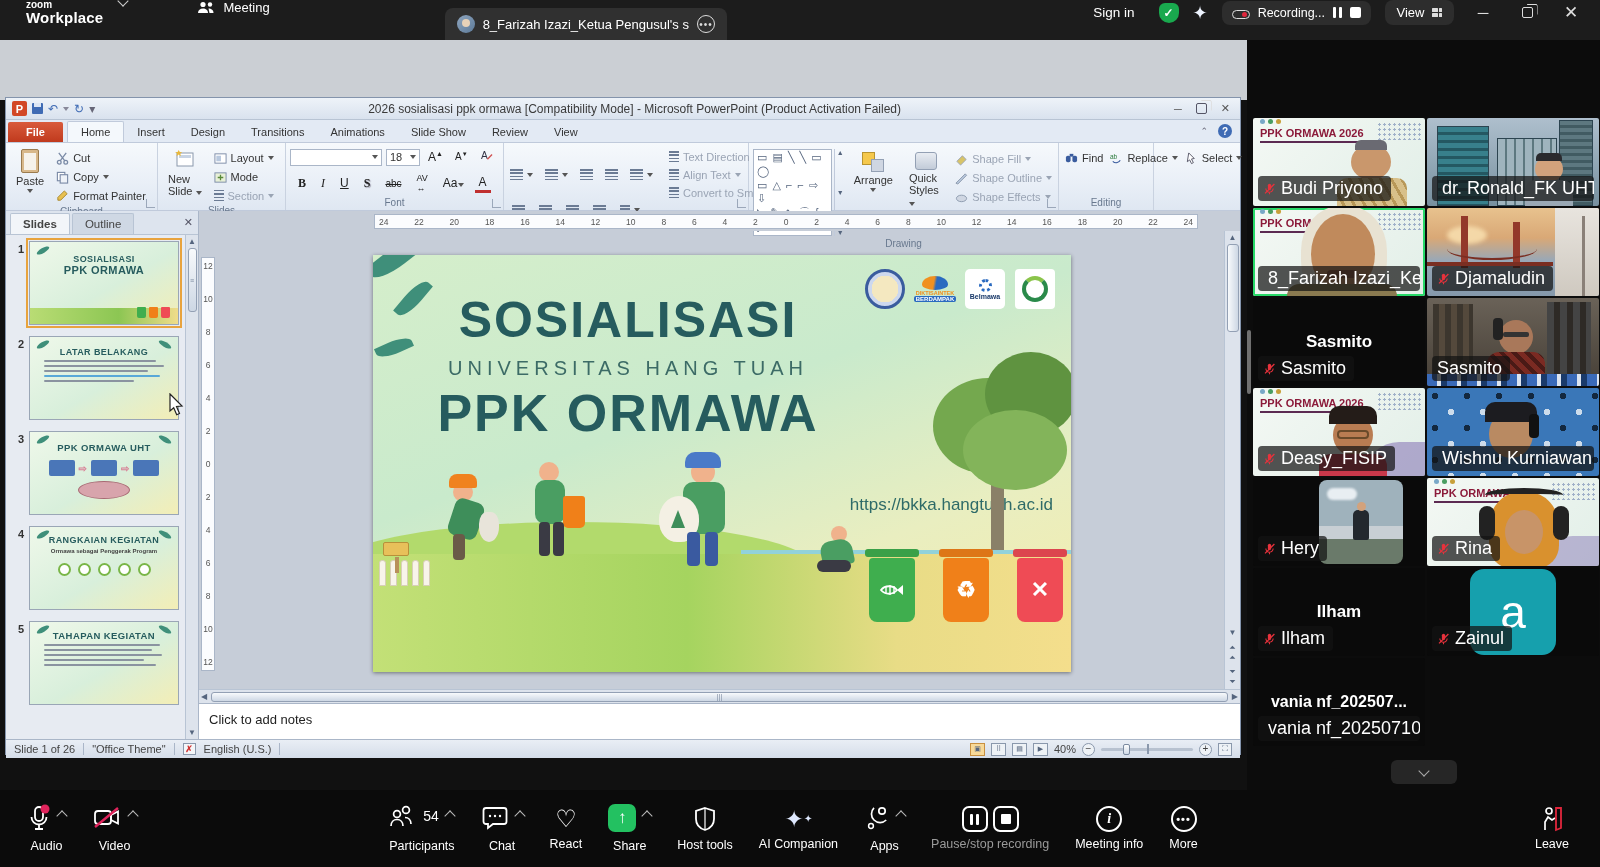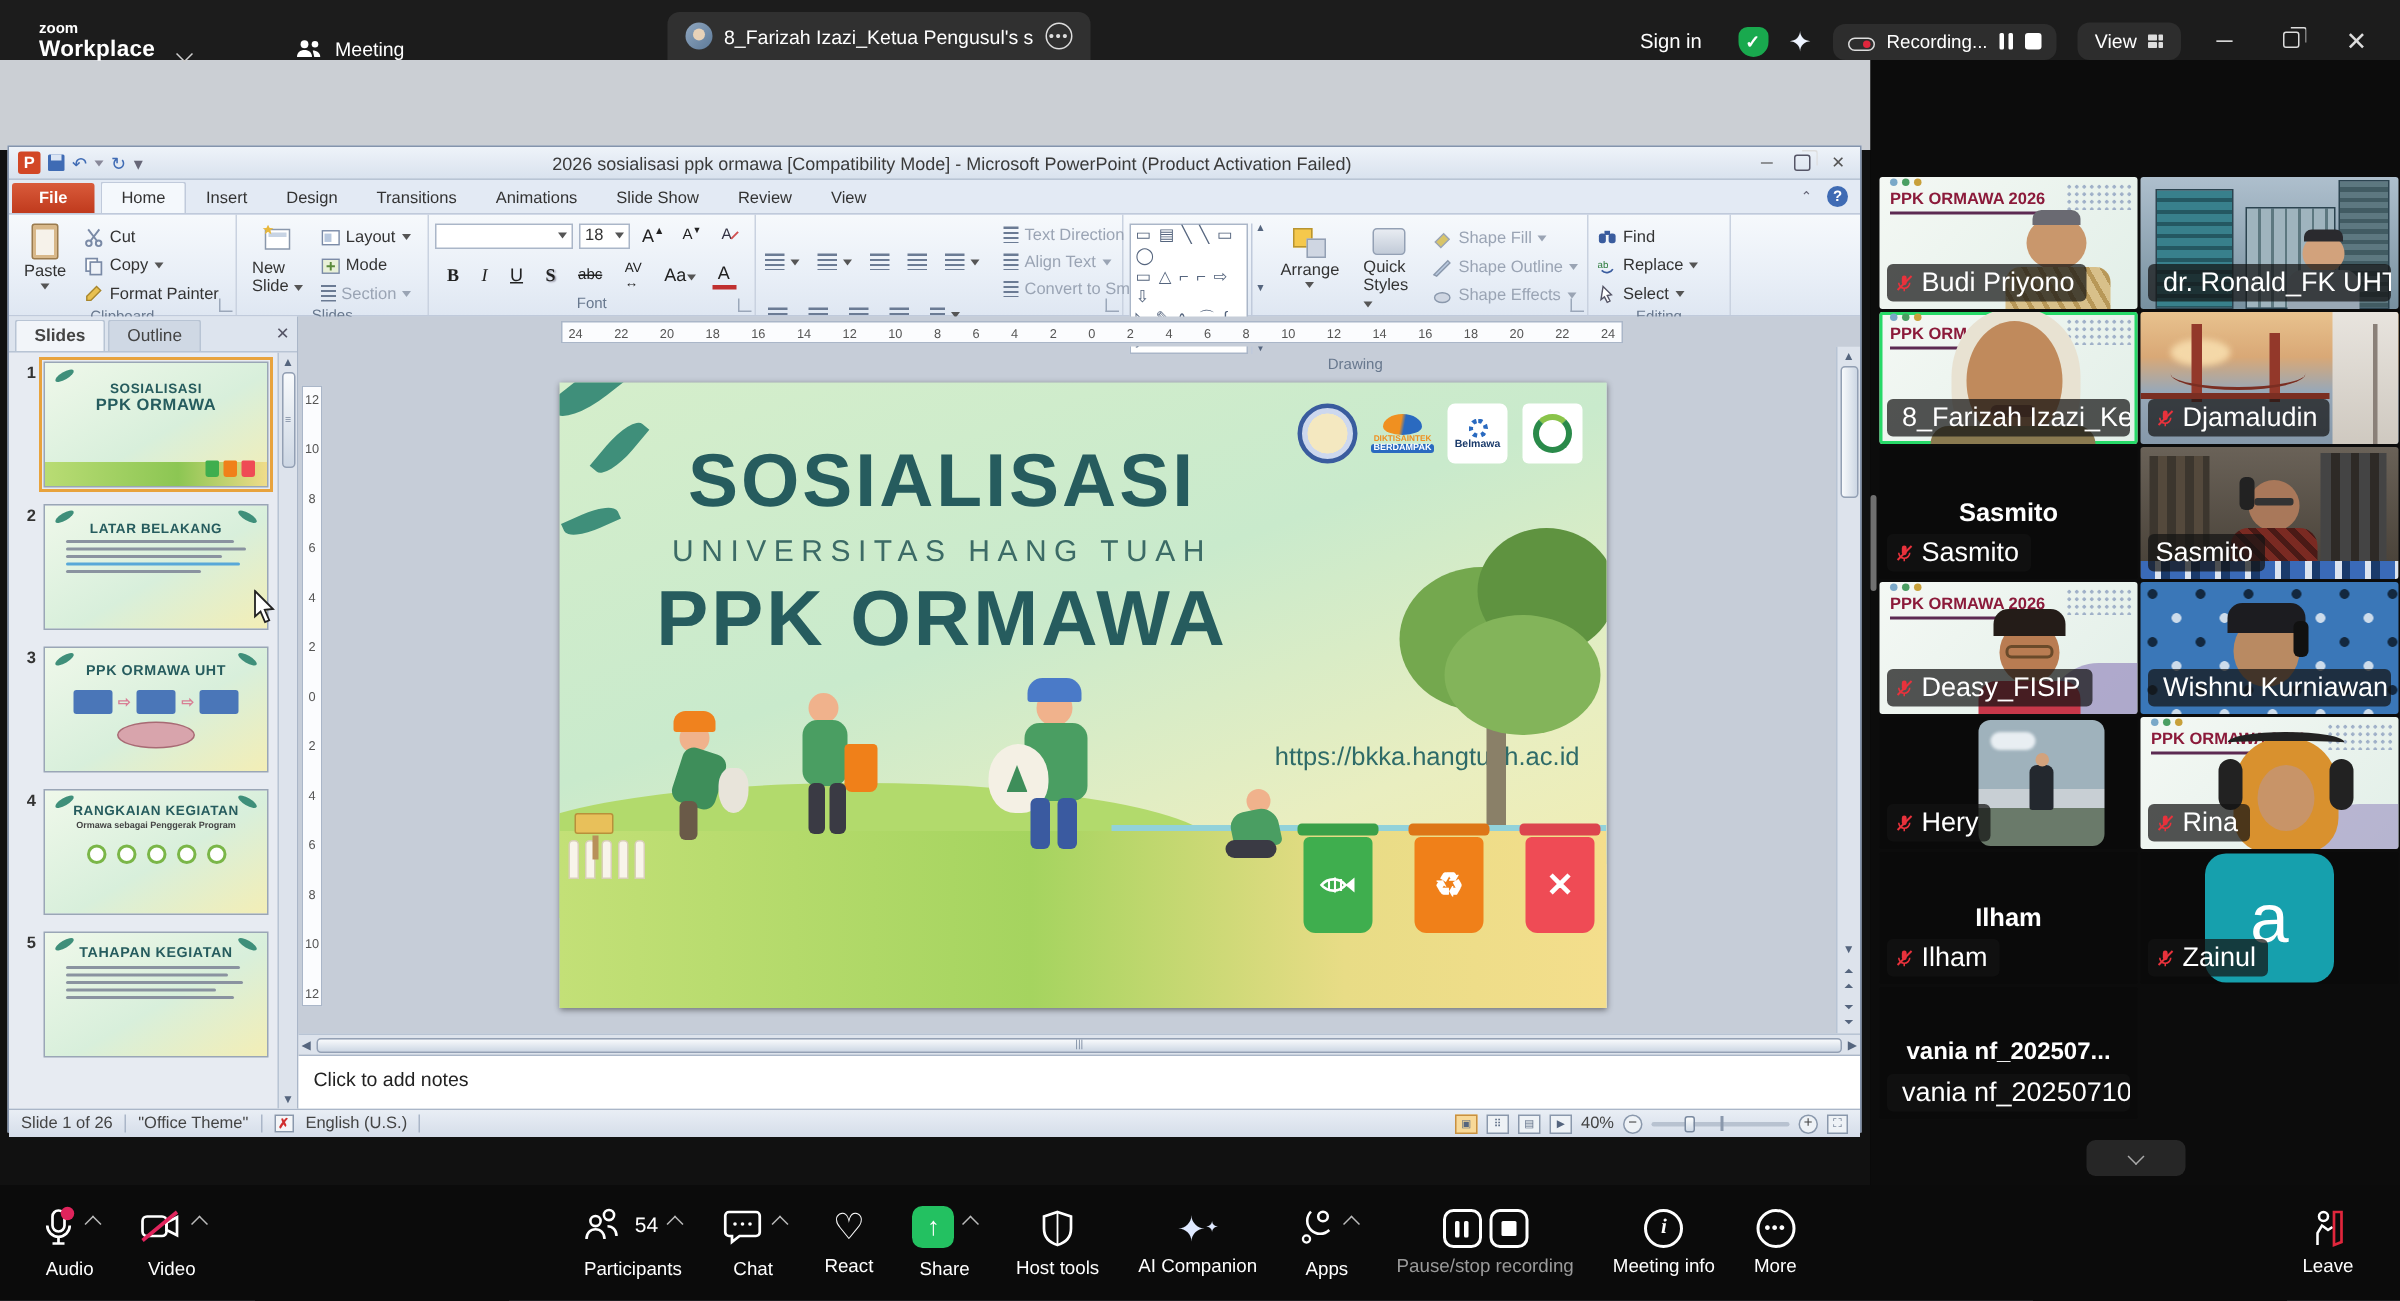--- a/index.html
+++ b/index.html
@@ -1,18 +1,18 @@
 <!DOCTYPE html>
 <html><head>
 <meta charset="utf-8">
 <style>
 *{margin:0;padding:0;box-sizing:border-box}
 html,body{width:1600px;height:867px;overflow:hidden;background:#000;font-family:"Liberation Sans",sans-serif;-webkit-font-smoothing:antialiased}
 
-.ztop{position:absolute;left:0;top:0;width:1600px;height:40px;background:#1c1c1c;display:flex;align-items:flex-end;color:#fff;z-index:50}
+.ztop{position:absolute;left:0;top:0;width:1600px;height:40px;background:#1c1c1c;display:flex;align-items:flex-start;color:#fff;z-index:50}
 .zbrand{display:flex;flex-direction:column;line-height:1;margin-left:26px}
 .zbrand .b1{font-size:10px;font-weight:bold}
 .zbrand .b2{font-size:15px;font-weight:bold;letter-spacing:.2px}
 .chev{width:8px;height:8px;border-left:1.6px solid #cfcfcf;border-bottom:1.6px solid #cfcfcf;transform:rotate(-45deg);display:inline-block}
 .zmeet{display:flex;align-items:center;gap:8px;margin-left:70px;font-size:13px}
 .ztab{margin-left:175px;height:32px;margin-top:8px;background:#303030;border-radius:8px 8px 0 0;display:flex;align-items:center;gap:8px;padding:0 12px;font-size:13px;min-width:230px}
 .ztab .av{width:18px;height:18px;border-radius:50%;background:linear-gradient(135deg,#8fa6bf,#5d7a99);position:relative;overflow:hidden}
 .ztab .av:after{content:"";position:absolute;left:5px;top:4px;width:8px;height:8px;border-radius:50%;background:#e8d2b8}
 .zdots{width:18px;height:18px;border:1.5px solid #ddd;border-radius:50%;display:flex;align-items:center;justify-content:center;font-size:10px;letter-spacing:1px;color:#ddd}
 .zright{margin-left:auto;display:flex;align-items:center;gap:14px;margin-right:14px}
@@ -99,21 +99,21 @@
 .tflow .ar{color:#d87f95;font-size:10px;font-weight:bold}
 .tellipse{width:52px;height:18px;background:#d8a4ac;border:1px solid #a86a74;border-radius:50%;margin:5px auto 0}
 .tcircles{display:flex;justify-content:center;gap:7px;margin-top:9px}
 .tcircles i{width:13px;height:13px;border-radius:50%;border:2.5px solid #7ab648;background:#fff}
 .panelsb{width:13px;background:#dde3ec;border-left:1px solid #b8c4d4;display:flex;flex-direction:column;align-items:center;justify-content:space-between;padding:2px 0}
 .sbthumb{width:9px;height:64px;background:linear-gradient(#f8fafc,#cdd7e4);border:1px solid #93a0b4;border-radius:3px;margin-top:2px;display:flex;align-items:center;justify-content:center;color:#7b8aa0;font-size:7px}
 .sbarrow{font-size:8px;color:#55657e}
 
 .editor{flex:1;display:flex;flex-direction:column;background:#c6cdd8}
 .hruler{height:20px;background:#c6cdd8;position:relative}
-.hruler .strip{position:absolute;left:175px;top:3px;width:708px;height:15px;background:#fbfcfe;border:1px solid #aab6c8;display:flex;align-items:center;justify-content:space-between;padding:0 4px;font-size:8.5px;color:#555}
+.hruler .strip{position:absolute;left:175px;top:3px;width:824px;height:15px;background:#fbfcfe;border:1px solid #aab6c8;display:flex;align-items:center;justify-content:space-between;padding:0 4px;font-size:8.5px;color:#555}
 .canvasrow{flex:1;display:flex}
 .vruler{width:18px;position:relative}
 .vruler .strip{position:absolute;top:26px;left:2px;width:14px;height:414px;background:#fbfcfe;border:1px solid #aab6c8;display:flex;flex-direction:column;align-items:center;justify-content:space-between;padding:3px 0;font-size:8.5px;color:#555}
 .canvas{flex:1;position:relative}
 .vscroll{width:16px;background:#dde3ec;border-left:1px solid #b8c4d4;display:flex;flex-direction:column;align-items:center;font-size:8px;color:#55657e;padding:2px 0}
 .vthumb{width:12px;height:88px;background:linear-gradient(90deg,#f8fafc,#cdd7e4);border:1px solid #93a0b4;border-radius:3px;margin-top:2px}
 .vspacer{flex:1}
 .hscroll{height:14px;background:#dde3ec;border-top:1px solid #b8c4d4;display:flex;align-items:center;padding:0 2px;font-size:8px;color:#55657e}
 .hthumb{flex:1;height:10px;background:linear-gradient(#f8fafc,#cdd7e4);border:1px solid #93a0b4;border-radius:3px;margin:0 4px;display:flex;align-items:center;justify-content:center;color:#7b8aa0;font-size:7px}
 .notes{height:36px;background:#fff;border-top:1px solid #aab6c8;display:flex;align-items:flex-start;padding:8px 10px;font-size:13px;color:#222}
@@ -524,21 +524,21 @@
               <span>Shape Effects</span>
               <span class="caret" style="border-top-color:#9aa4b4"></span>
             </span>
         </div>
       </div>
       <div class="rlabel">Drawing</div>
       <span class="dlauncher"></span>
     </div>
 
     <div class="rgroup" style="width:95px">
-      <div style="display:flex;flex-direction:column;gap:3px;padding-top:4px">
+      <div style="display:flex;flex-direction:row;gap:3px;padding-top:4px">
         <span class="smbtn">
             <svg class="ic12" viewBox="0 0 14 14">
               <rect x="1" y="4" width="5" height="7" rx="2" fill="#3a5c9e"></rect>
               <rect x="8" y="4" width="5" height="7" rx="2" fill="#3a5c9e"></rect>
               <rect x="5" y="2" width="4" height="3" fill="#3a5c9e"></rect>
             </svg>
             <span>Find</span>
           </span>
         <span class="smbtn">
             <svg class="ic12" viewBox="0 0 14 14">

